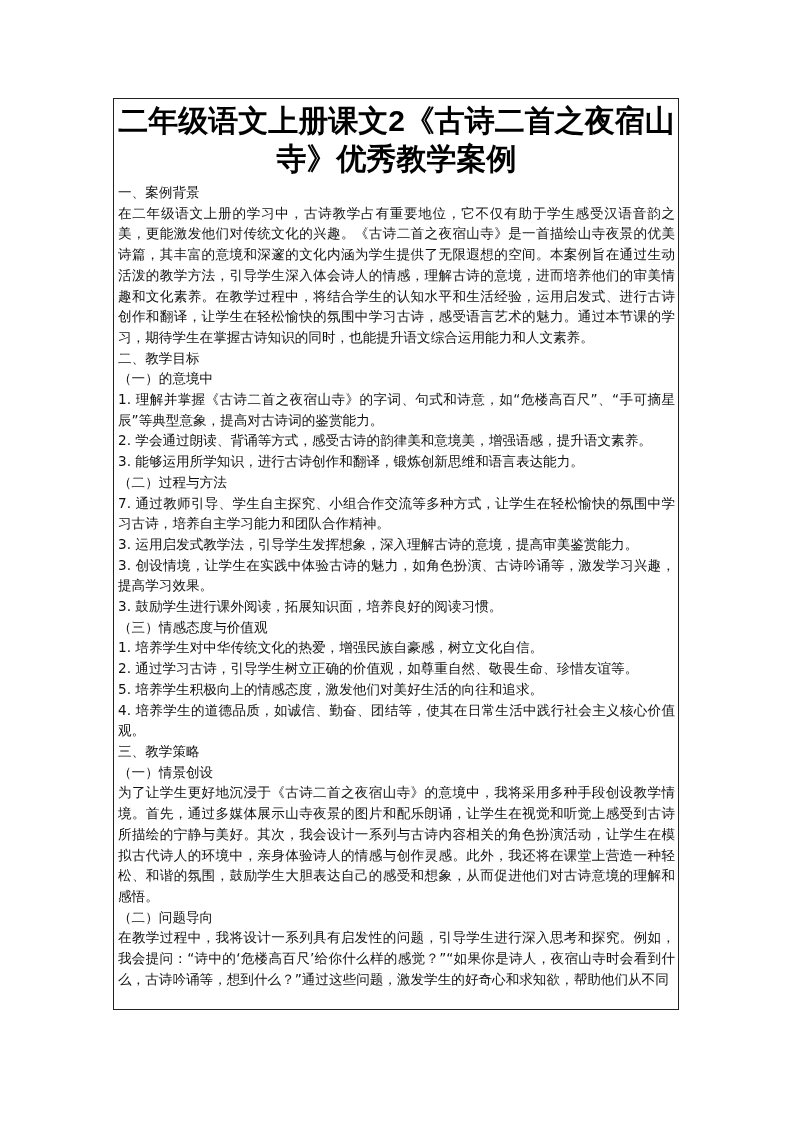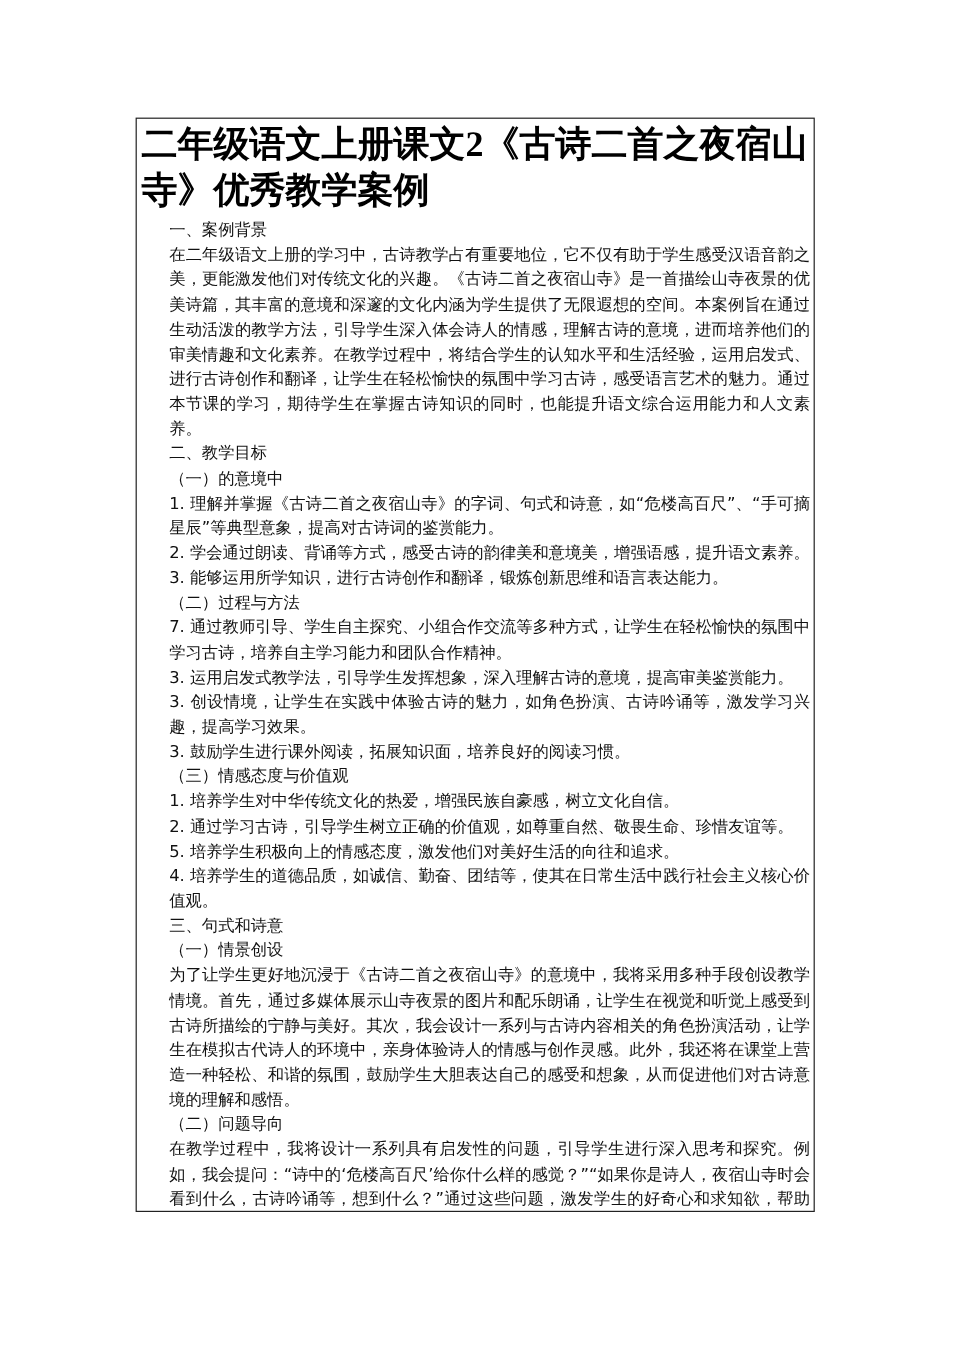--- a/index.html
+++ b/index.html
@@ -7,34 +7,34 @@
     .frame {
       position: absolute;
       left: 113px; top: 98px;
       width: 566px; height: 912px;
       border: 1px solid #222;
       box-sizing: border-box;
       overflow: hidden;
       padding: 0 3px 0 4px;
     }
     .title {
-      font-family: Liberation Serif, serif;
+      font-family: Liberation Sans, sans-serif;
       font-weight: bold;
       font-size: 30px;
       line-height: 38px;
+      text-align: center;
       color: #000;
       margin: 3px 0 4px 0;
       letter-spacing: 0px;
     }
     .body-text {
       font-family: "DejaVu Sans", sans-serif;
       font-size: 13.6px;
       line-height: 20.7px;
       color: #111;
-      margin-left: 23px;
     }
     .line { margin: 0; padding: 0; text-align: justify; }
     .h1 { }
     .h2 { }
   </style>
 </head>
 <body>
 
 <div class="frame">
   <div class="title">二年级语文上册课文2《古诗二首之夜宿山寺》优秀教学案例</div>
@@ -56,21 +56,21 @@
     <p class="line">3. 运用启发式教学法，引导学生发挥想象，深入理解古诗的意境，提高审美鉴赏能力。</p>
     <p class="line">3. 创设情境，让学生在实践中体验古诗的魅力，如角色扮演、古诗吟诵等，激发学习兴趣，提高学习效果。</p>
     <p class="line">3. 鼓励学生进行课外阅读，拓展知识面，培养良好的阅读习惯。</p>
 
     <p class="line h2">（三）情感态度与价值观</p>
     <p class="line">1. 培养学生对中华传统文化的热爱，增强民族自豪感，树立文化自信。</p>
     <p class="line">2. 通过学习古诗，引导学生树立正确的价值观，如尊重自然、敬畏生命、珍惜友谊等。</p>
     <p class="line">5. 培养学生积极向上的情感态度，激发他们对美好生活的向往和追求。</p>
     <p class="line">4. 培养学生的道德品质，如诚信、勤奋、团结等，使其在日常生活中践行社会主义核心价值观。</p>
 
-    <p class="line h1">三、句式和诗意</p>
+    <p class="line h1">三、教学策略</p>
 
     <p class="line h2">（一）情景创设</p>
     <p class="line">为了让学生更好地沉浸于《古诗二首之夜宿山寺》的意境中，我将采用多种手段创设教学情境。首先，通过多媒体展示山寺夜景的图片和配乐朗诵，让学生在视觉和听觉上感受到古诗所描绘的宁静与美好。其次，我会设计一系列与古诗内容相关的角色扮演活动，让学生在模拟古代诗人的环境中，亲身体验诗人的情感与创作灵感。此外，我还将在课堂上营造一种轻松、和谐的氛围，鼓励学生大胆表达自己的感受和想象，从而促进他们对古诗意境的理解和感悟。</p>
 
     <p class="line h2">（二）问题导向</p>
     <p class="line">在教学过程中，我将设计一系列具有启发性的问题，引导学生进行深入思考和探究。例如，我会提问：“诗中的‘危楼高百尺’给你什么样的感觉？”“如果你是诗人，夜宿山寺时会看到什么，古诗吟诵等，想到什么？”通过这些问题，激发学生的好奇心和求知欲，帮助他们从不同</p>
   </div>
 </div>
 
 </body></html>

